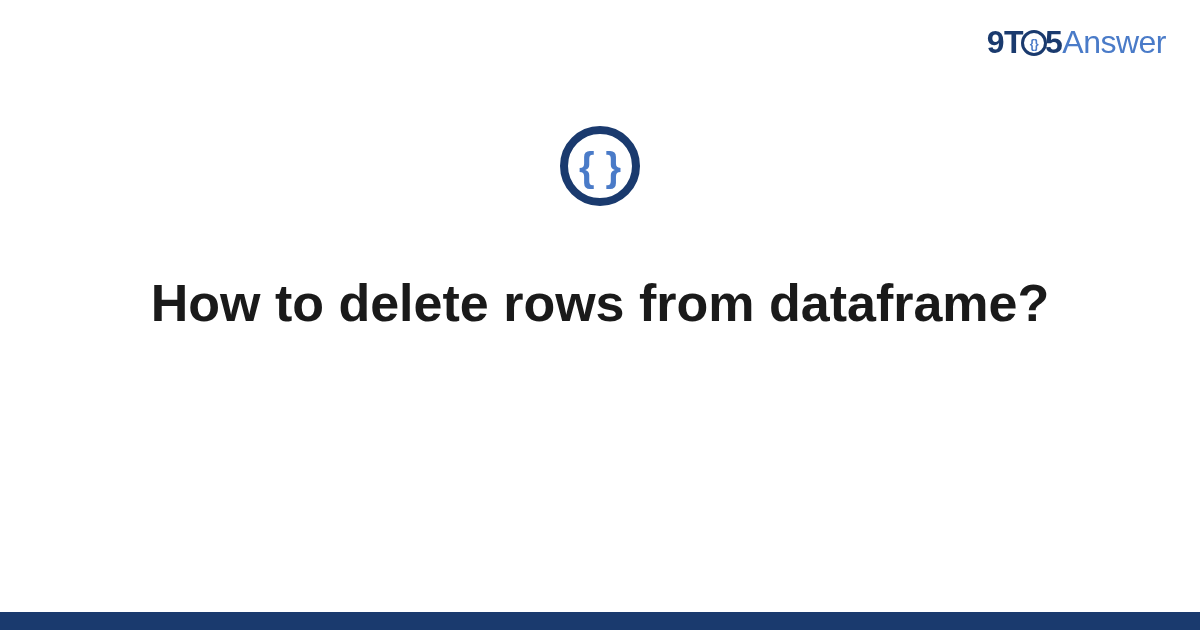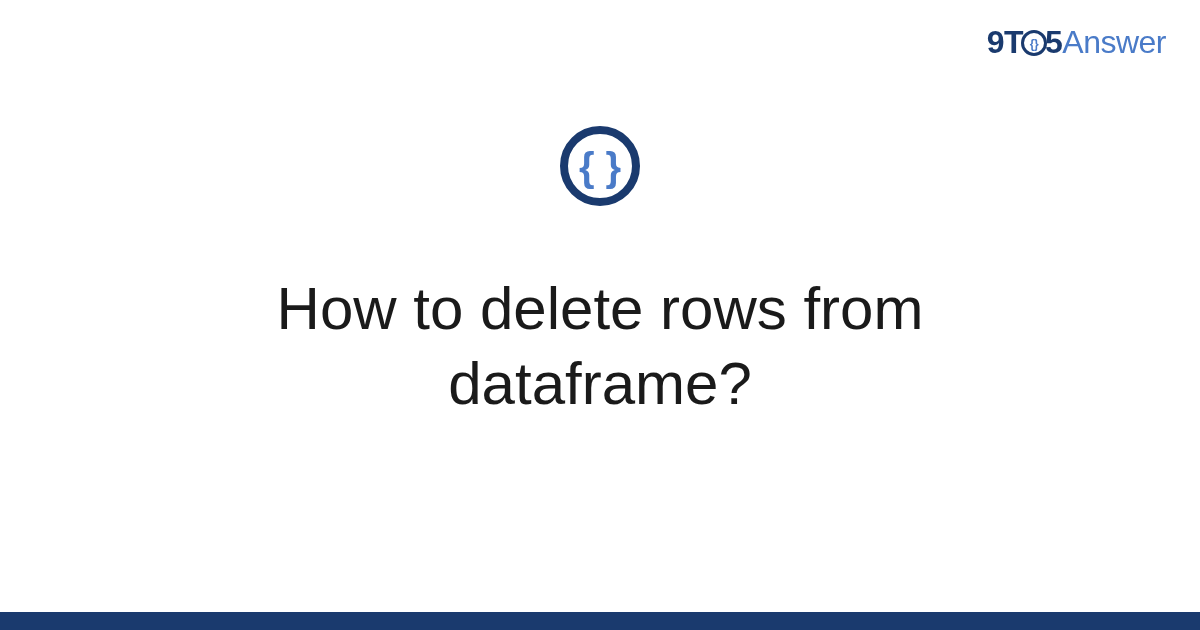--- a/index.html
+++ b/index.html
@@ -58,22 +58,22 @@
       align-items: center;
     }
     .icon-wrap {
       margin-bottom: 60px;
     }
     .icon-wrap svg {
       width: 82px;
       height: 82px;
     }
     .title {
-      font-size: 60px;
-      font-weight: 400;
+      font-size: 52px;
+      font-weight: 700;
       color: #1a1a1a;
       text-align: center;
       line-height: 1.25;
       max-width: 900px;
     }
     .bottom-bar {
       position: absolute;
       bottom: 0;
       left: 0;
       right: 0;

